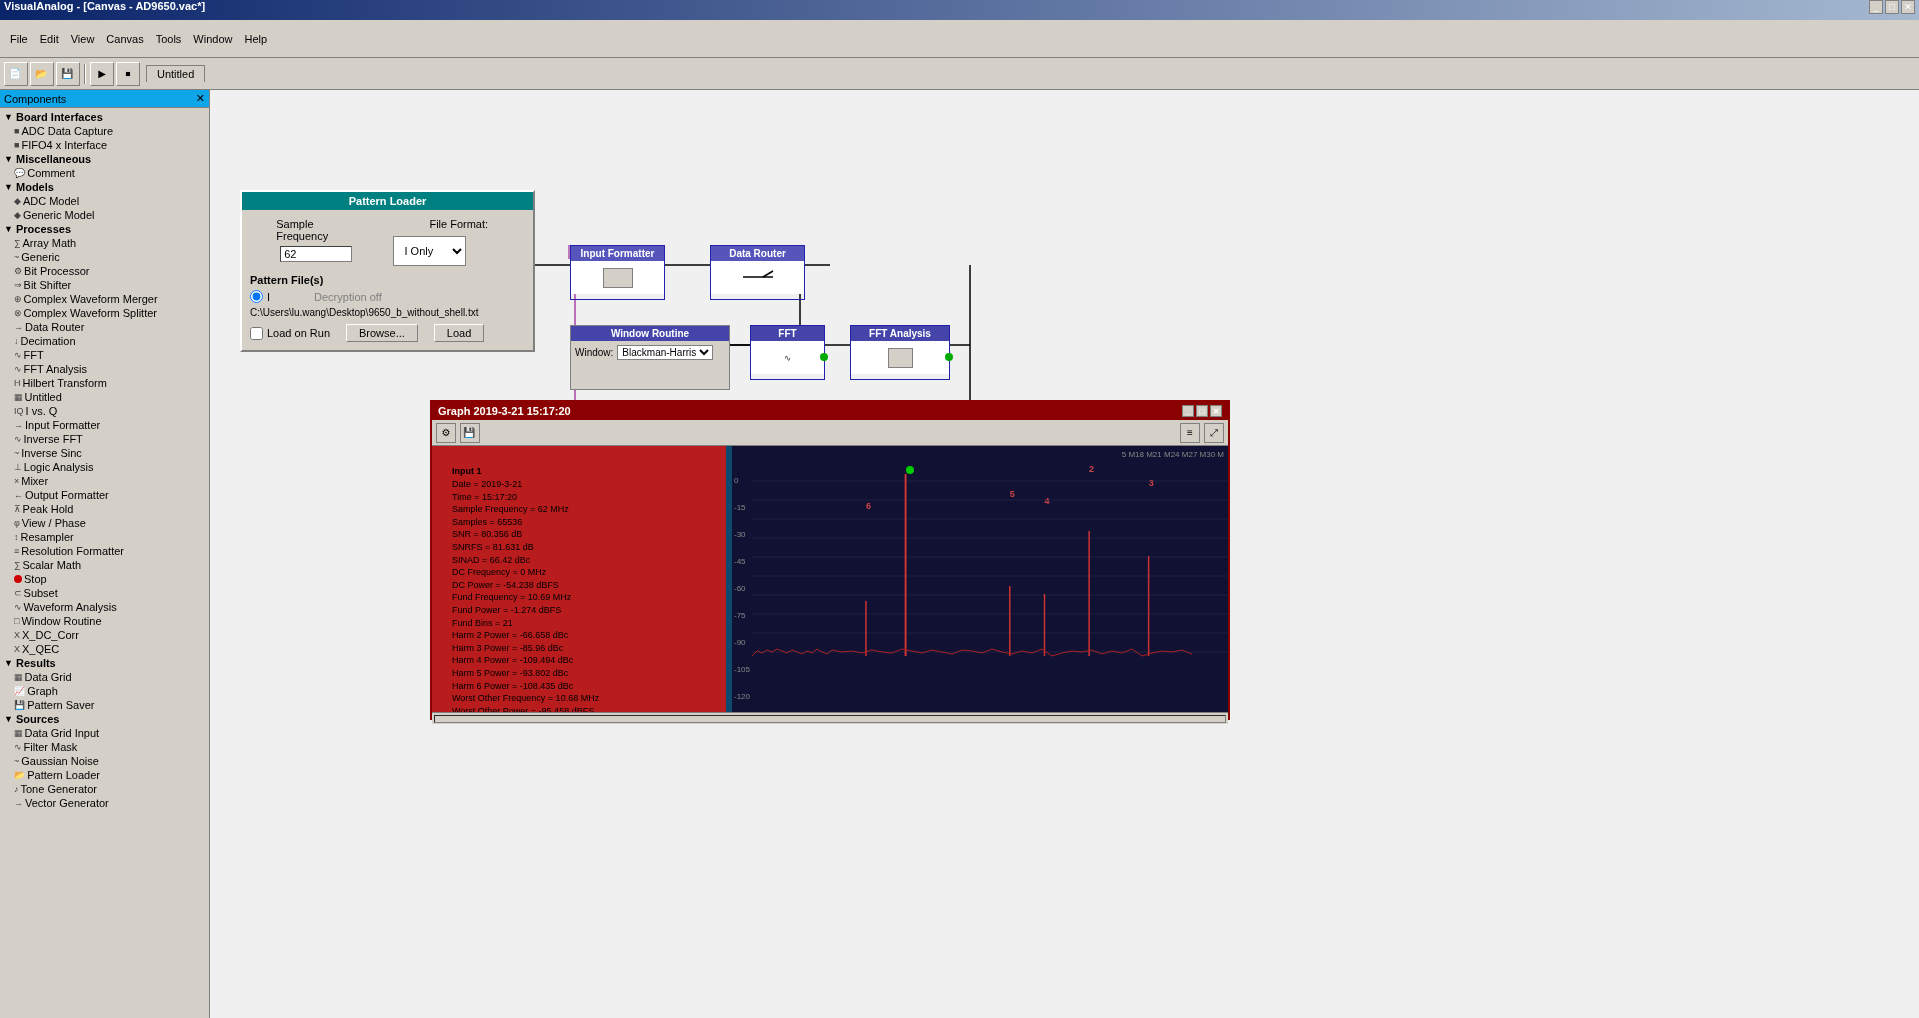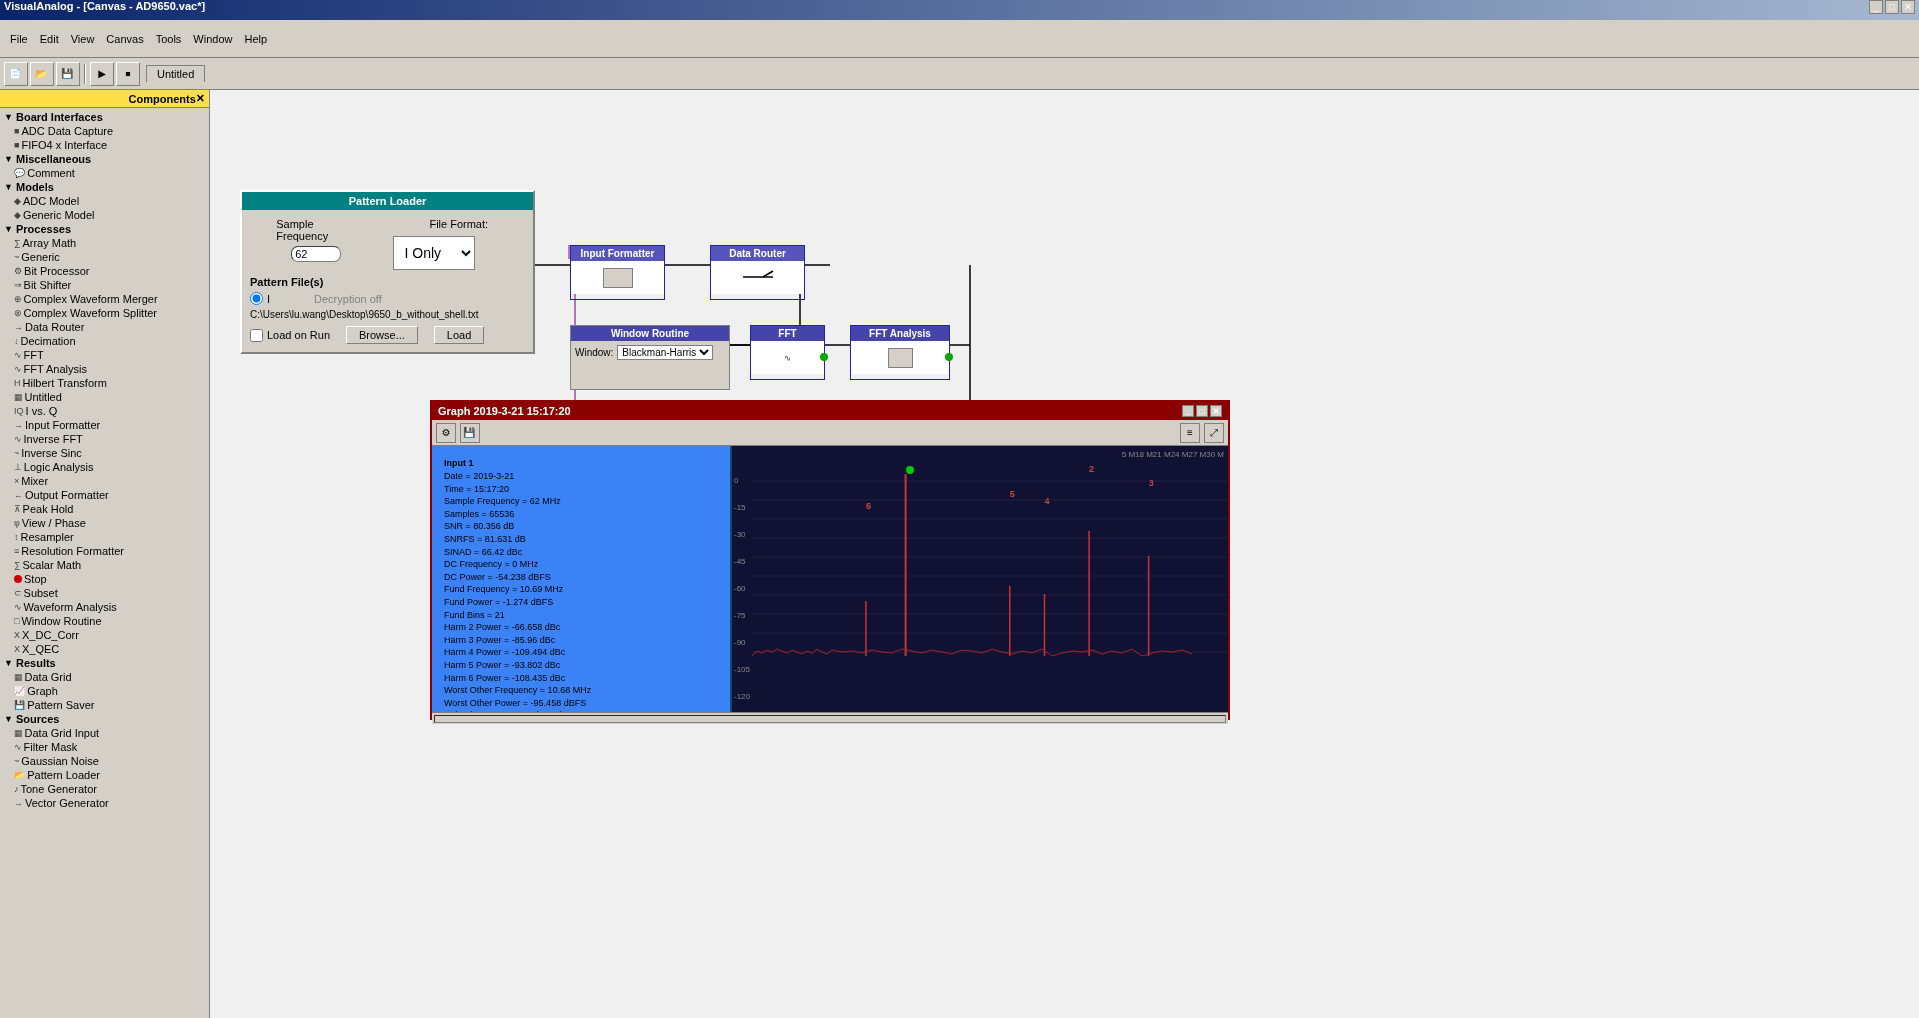--- a/index.html
+++ b/index.html
@@ -57,27 +57,27 @@
     
     
     .left-panel {
       width: 210px;
       background: #d4d0c8;
       border-right: 1px solid #808080;
       display: flex;
       flex-direction: column;
     }
     .panel-header {
-      background: #fde047;
+      background: #0ea5e9;
       border-bottom: 1px solid #808080;
       padding: 2px 4px;
       display: flex;
       align-items: center;
-      justify-content: flex-end;
-      font-size: 11px; font-weight: bold;
+      justify-content: space-between;
+      font-size: 11px; font-weight: normal;
     }
     .panel-close { cursor: pointer; font-size: 11px; }
     .tree-view { overflow-y: auto; flex: 1; padding: 2px; }
     .tree-item { padding: 1px 0; cursor: pointer; display: flex; align-items: center; gap: 2px; white-space: nowrap; }
     .tree-group { margin-left: 0; }
     .tree-group-header { display: flex; align-items: center; gap: 2px; padding: 1px 2px; font-weight: bold; cursor: pointer; }
     .tree-children { margin-left: 12px; }
     .tree-icon { font-size: 9px; color: #444; }
     .expand-icon { font-size: 9px; width: 10px; }
     
@@ -109,21 +109,21 @@
       text-align: center;
     }
     .dialog-body { padding: 8px; }
     .form-row { display: flex; align-items: center; margin-bottom: 6px; gap: 4px; flex-direction: column; }
     .form-label { font-size: 11px; min-width: 80px; }
     .form-input {
       border: 1px solid #808080; border-top-color: #404040; border-left-color: #404040;
       background: white; padding: 1px 3px; font-size: 11px;
     }
     .form-select {
-      border: 1px solid #808080; background: white; font-size: 14px; padding: 7px;
+      border: 1px solid #808080; background: white; font-size: 11px; padding: 7px;
     }
     .section-label { font-size: 11px; font-weight: bold; margin-bottom: 4px; }
     .radio-row { display: flex; align-items: center; gap: 4px; margin-bottom: 4px; }
     .decryption-text { color: #808080; font-size: 11px; margin-left: 20px; }
     .file-path { font-size: 10px; color: #000; margin-bottom: 6px; }
     .dialog-buttons { display: flex; align-items: center; gap: 16px; margin-top: 6px; }
     .dialog-btn {
       padding: 2px 12px; font-size: 11px;
       background: #d4d0c8;
       border: 1px solid #808080; border-top-color: #fff; border-left-color: #fff;
@@ -452,21 +452,21 @@
       </svg>
 
       <div class="pattern-loader" style="position:absolute; top:100px; left:30px;">
         <div class="dialog-title">Pattern Loader</div>
         <div class="dialog-body">
 
           <div style="display:flex; gap:10px;">
             <div style="flex:1;">
               <div class="form-row">
                 <span class="form-label">Sample<br>Frequency</span>
-                <input class="form-input" type="text" style="width: 50px; border-radius: 7px;" value="62">
+                <input class="form-input" type="text" style="width: 72px;" value="62">
               </div>
             </div>
             <div style="flex:1;">
               <div class="form-row">
                 <span>File Format:</span>
               </div>
               <select class="form-select">
                 <option>I Only</option>
                 <option>I and Q</option>
                 <option>Raw</option>
@@ -555,21 +555,21 @@
         <div style="background:#d4d0c8; height:26px; border-bottom:1px solid #808080; display:flex; align-items:center; padding:2px 4px; gap:4px;">
           <div style="width:20px; height:20px; background:#d4d0c8; border:1px solid #808080; display:flex; align-items:center; justify-content:center; font-size:10px; cursor:pointer;">⚙</div>
           <div style="width:20px; height:20px; background:#d4d0c8; border:1px solid #808080; display:flex; align-items:center; justify-content:center; font-size:10px; cursor:pointer;">💾</div>
           <div style="flex:1;"></div>
           <div style="width:20px; height:20px; background:#d4d0c8; border:1px solid #808080; display:flex; align-items:center; justify-content:center; font-size:10px; cursor:pointer;">≡</div>
           <div style="width:20px; height:20px; background:#d4d0c8; border:1px solid #808080; display:flex; align-items:center; justify-content:center; font-size:10px; cursor:pointer;">⤢</div>
         </div>
 
         <div style="display:flex; height:calc(100% - 50px);">
 
-          <div style="width:300px; background:#3b82f6; border-right:2px solid #0c4a6e; overflow-y:scroll; padding:12px; position:relative;">
+          <div style="width:300px; background:#b91c1c; border-right:6px solid #0c4a6e; overflow-y:scroll; padding:20px; position:relative;">
             <div style="font-size:9px; font-weight:bold; margin-bottom:2px;">Input 1</div>
             <div class="data-text">Date = 2019-3-21</div>
             <div class="data-text">Time = 15:17:20</div>
             <div class="data-text">Sample Frequency = 62 MHz</div>
             <div class="data-text">Samples = 65536</div>
             <div class="data-text">SNR = 80.356 dB</div>
             <div class="data-text">SNRFS = 81.631 dB</div>
             <div class="data-text">SINAD = 66.42 dBc</div>
             <div class="data-text">DC Frequency = 0 MHz</div>
             <div class="data-text">DC Power = -54.238 dBFS</div>

